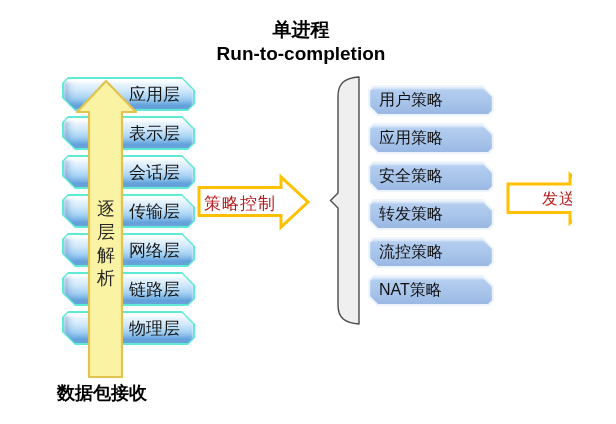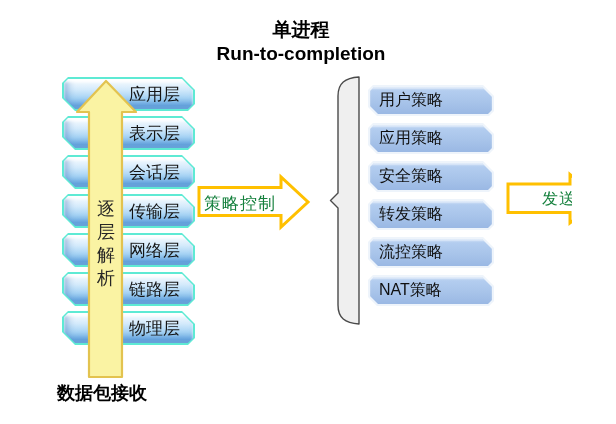--- a/index.html
+++ b/index.html
@@ -38,21 +38,21 @@
                  calc(100% - 4px) 100%,8px 100%,0 calc(100% - 8px),0 4px);
        background:linear-gradient(180deg,#b7d0f1 0%,#a8c4ea 55%,#9ab8e4 100%);
        box-shadow:inset 0 2px 2px rgba(255,255,255,.6);}
   .policy .lbl{position:absolute;left:11px;right:4px;top:0;height:100%;
        display:flex;align-items:center;font-size:16px;color:#101010;white-space:nowrap;}
   
   .overlay{position:absolute;left:0;top:0;width:616px;height:424px;pointer-events:none;}
   
   .vlabel{position:absolute;left:91px;top:198px;width:30px;text-align:center;
         font-size:18px;line-height:23px;color:#262626;word-break:break-all;}
-  .alabel{position:absolute;font-size:17px;color:#15803d;white-space:nowrap;letter-spacing:1px;font-family:Liberation Serif, serif;}
+  .alabel{position:absolute;font-size:17px;color:#b91c1c;white-space:nowrap;letter-spacing:1px;font-family:Liberation Serif, serif;}
   .lab-policy-control{left:204px;top:192px;}
   .lab-send{left:514px;top:189px;font-size:16px;margin-left:28px;}
   .bottom-label{position:absolute;left:57px;top:381px;font-size:18px;font-weight:bold;color:#000;white-space:nowrap;}
 </style>
 </head>
 <body>
 
 <div class="stage">
 
   <div class="title">

